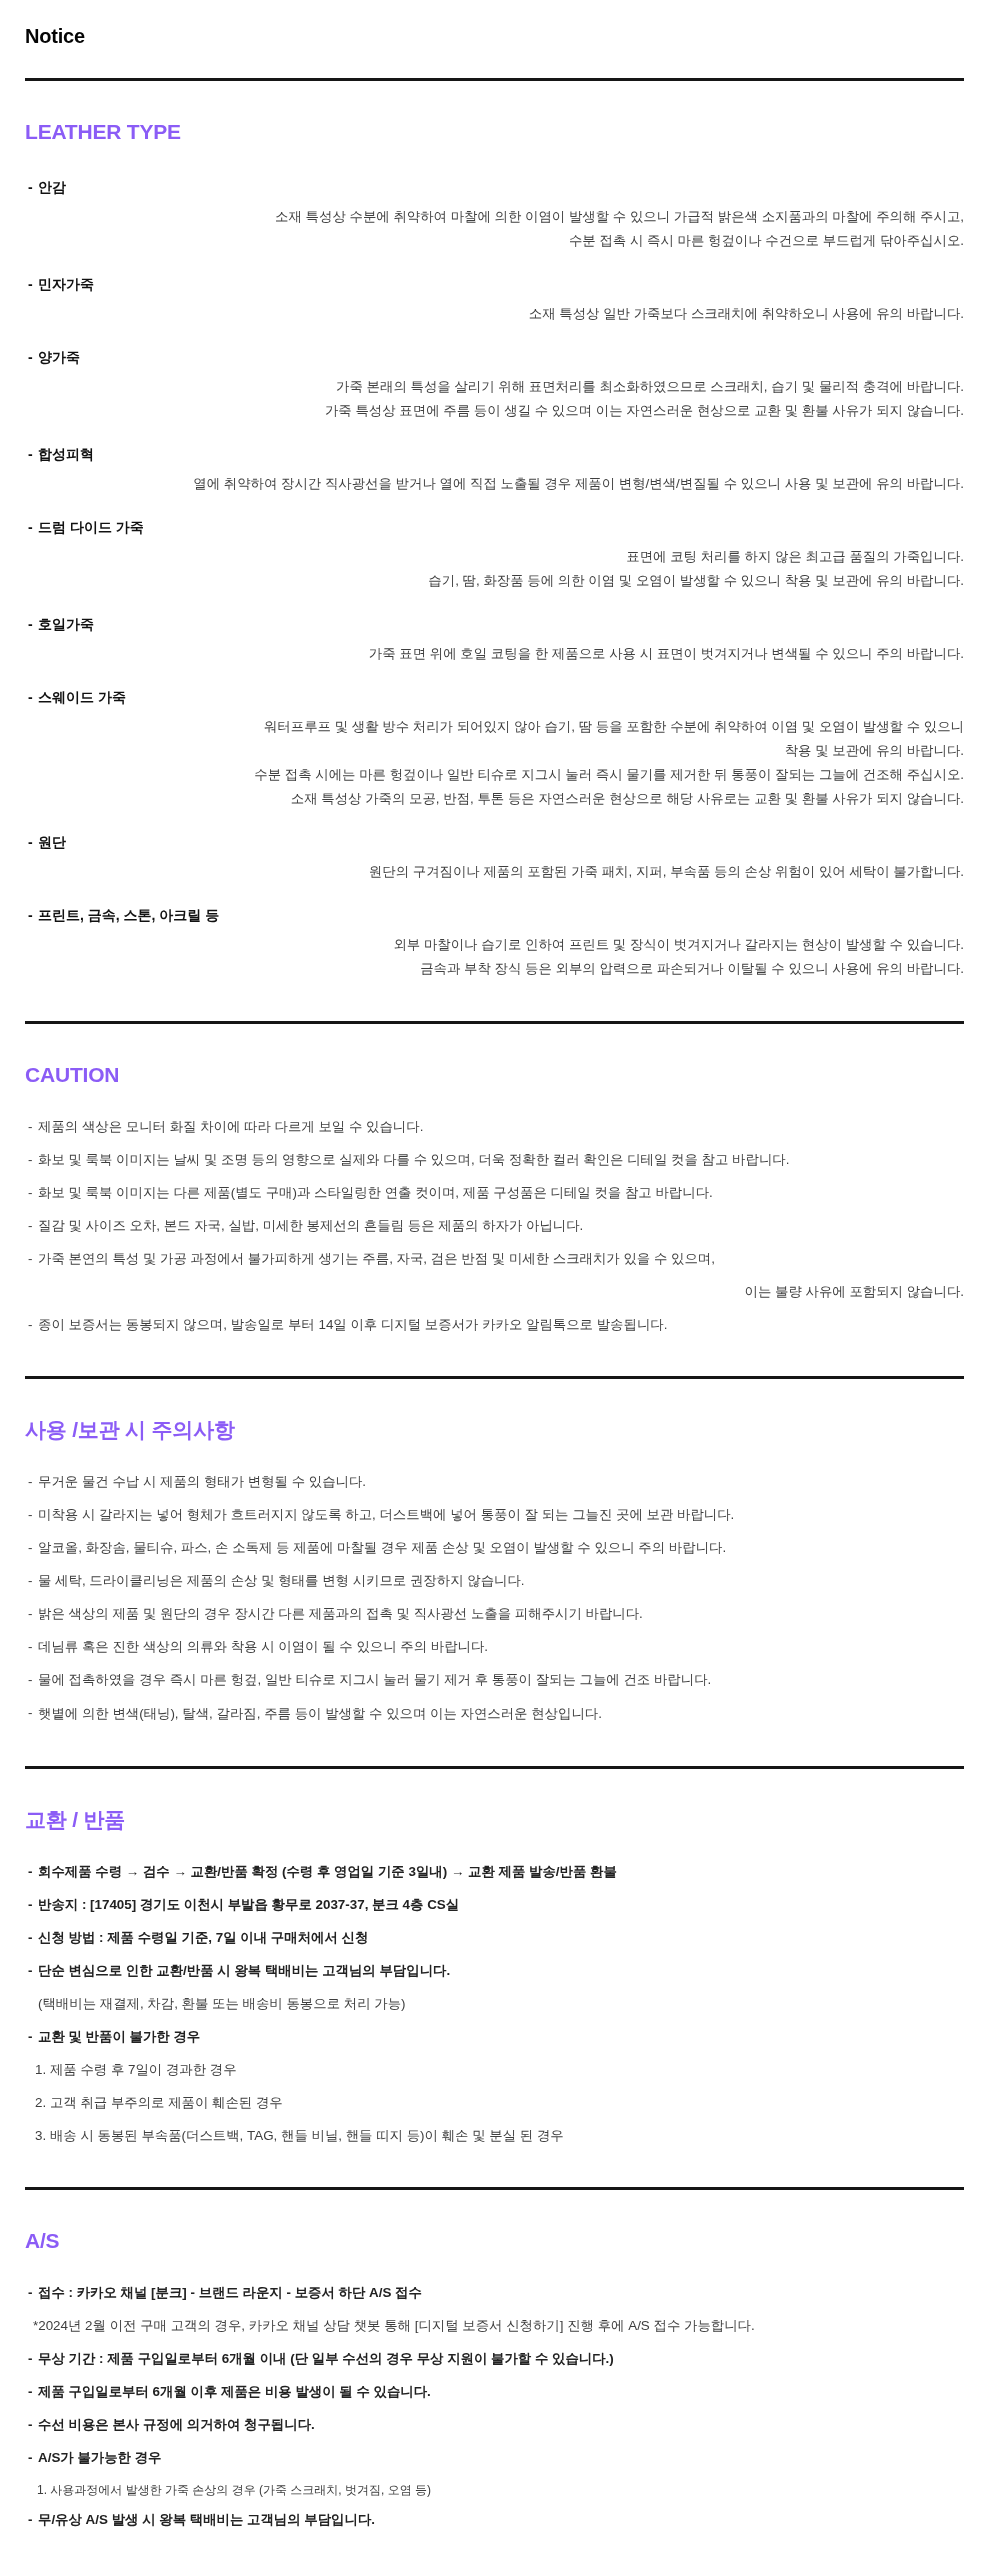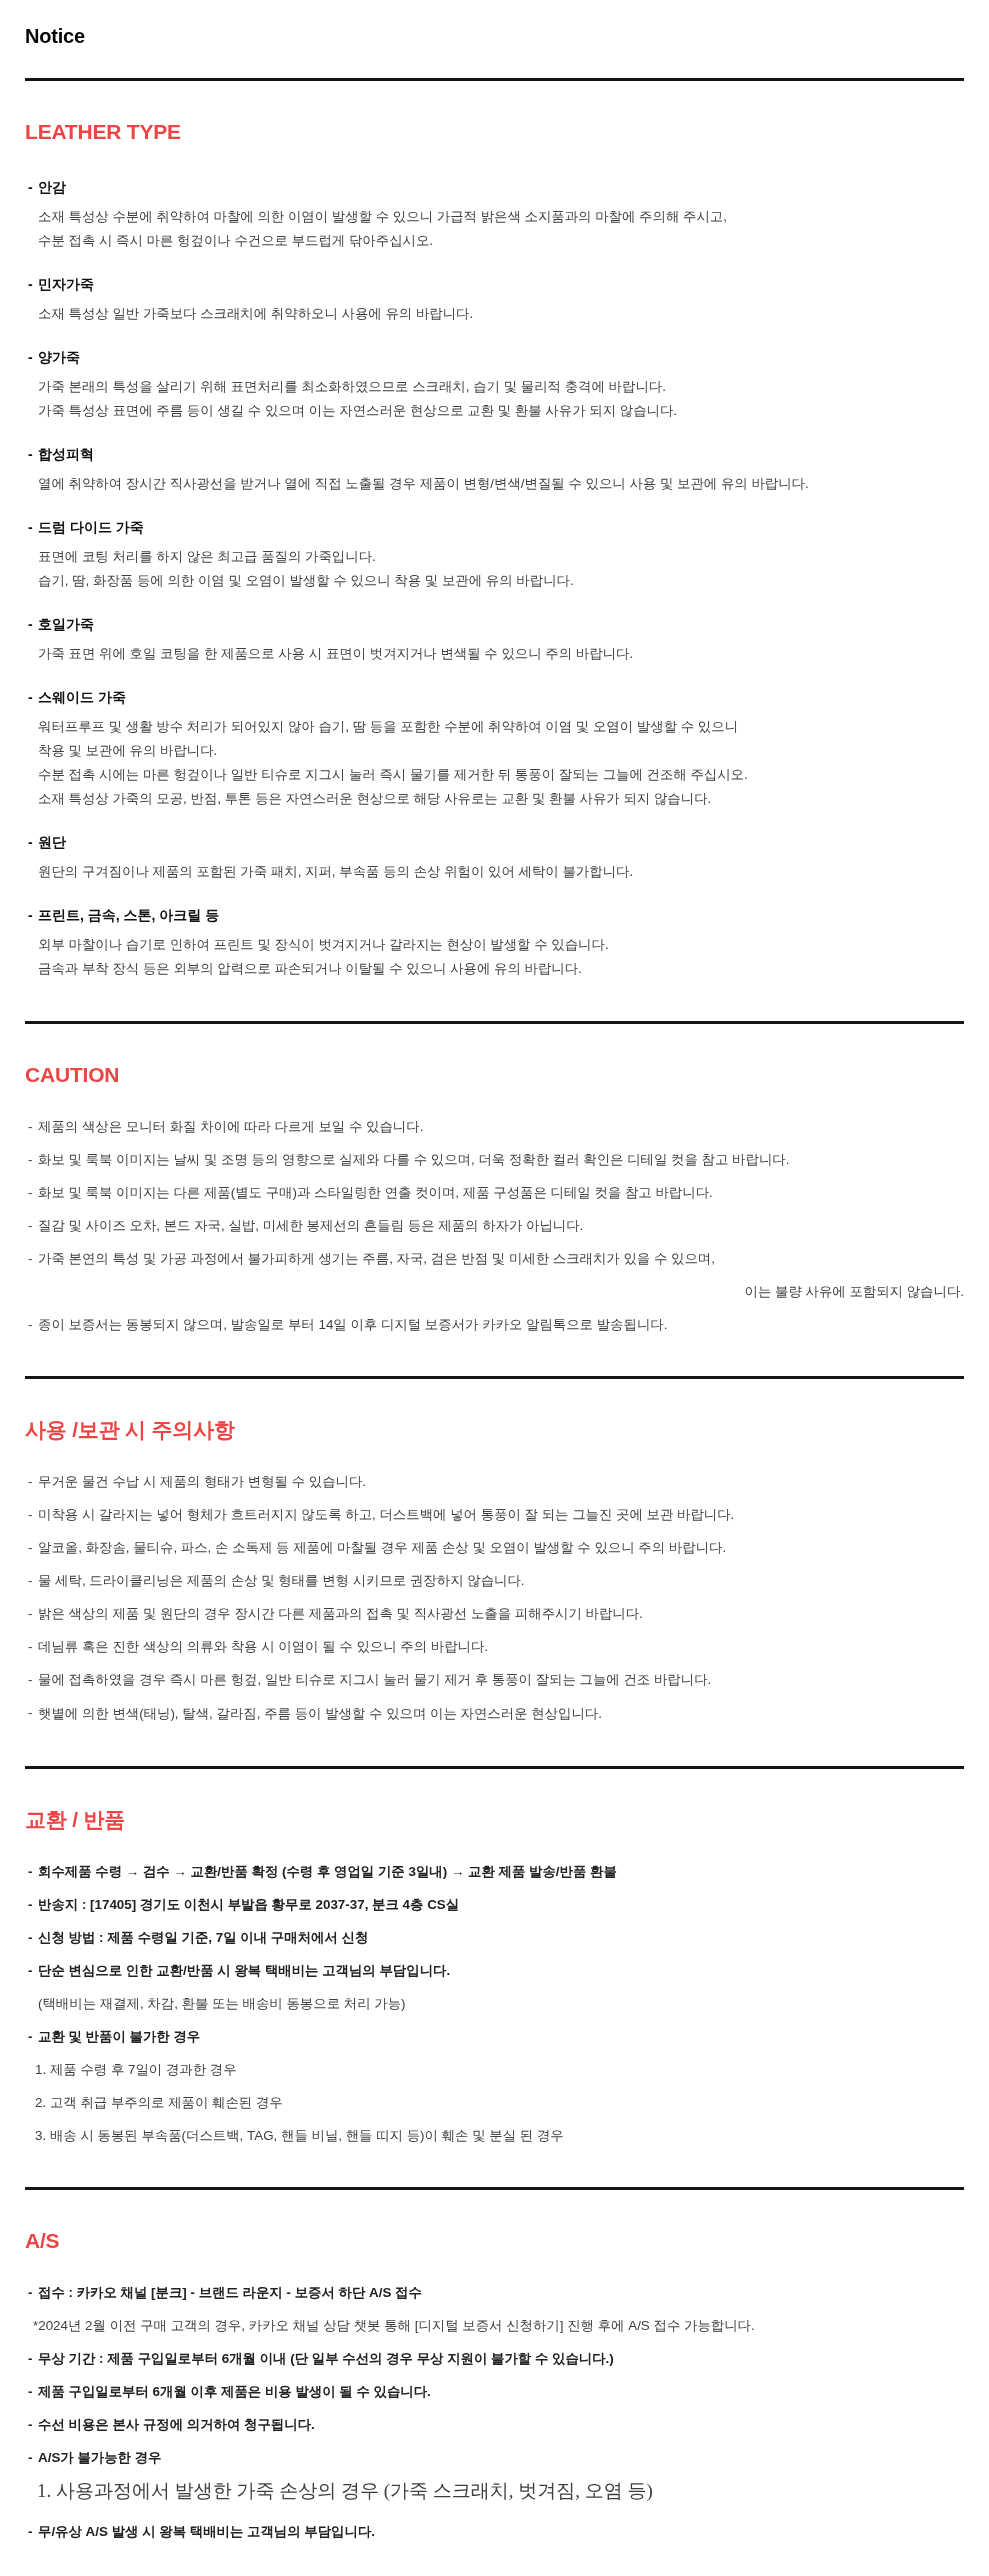--- a/index.html
+++ b/index.html
@@ -16,48 +16,48 @@
     line-height:28px; margin:0; letter-spacing:-0.2px;
   }
   .rule {
     border:0; height:0;
     border-top:3px solid #161616;
     margin:28px 0 0 0;
   }
   .rule.mid { margin-top:40px; }
 
   .sec-heading {
-    font-size:21px; font-weight:700; color:#ef4444;
+    font-size:21px; font-weight:700; color:#8b5cf6;
     line-height:26px; margin:38px 0 0 0; letter-spacing:-0.2px;
   }
 
   
   .lt-wrap { margin-top:32px; }
   .lt-item { margin-bottom:21px; padding-left:3px; }
   .lt-title {
     display:flex; font-size:14px; font-weight:700; color:#111;
     line-height:20px; margin-bottom:8px;
   }
   .dash { flex:none; width:10px; }
   .lt-desc { padding-left:10px; font-size:13.4px; color:#3f3f3f; }
-  .lt-desc div { line-height:24px; }
+  .lt-desc div { line-height:24px;text-align:right; }
 
   
   .blist { margin-top:27px; }
   .bullet {
     display:flex; padding-left:3px; font-size:13.4px;
     line-height:23px; margin-bottom:10px; color:#3f3f3f;
   }
   .bullet.bold { font-weight:700; color:#222; }
   .bullet .wrapline div { line-height:25px; }
   .cont  { padding-left:16px; font-size:13.4px; line-height:23px; margin-bottom:10px;text-align:right; }
   .note  { padding-left:13px; font-size:13.4px; line-height:23px; margin-bottom:10px; }
   .numln { padding-left:10px; font-size:13.4px; line-height:23px; margin-bottom:10px; }
   .star  { padding-left:8px;  font-size:13.4px; line-height:23px; margin-bottom:10px; }
-  .numln2{ padding-left:12px; font-size:19px; line-height:23px; margin-bottom:18px;font-family:Liberation Serif, serif; }
+  .numln2{ padding-left:12px; font-size:12px; line-height:23px; margin-bottom:6px; }
 </style>
 </head>
 <body>
 
 <div class="page">
 
   <h1 class="page-title">Notice</h1>
   <hr class="rule">
 
   <section>

